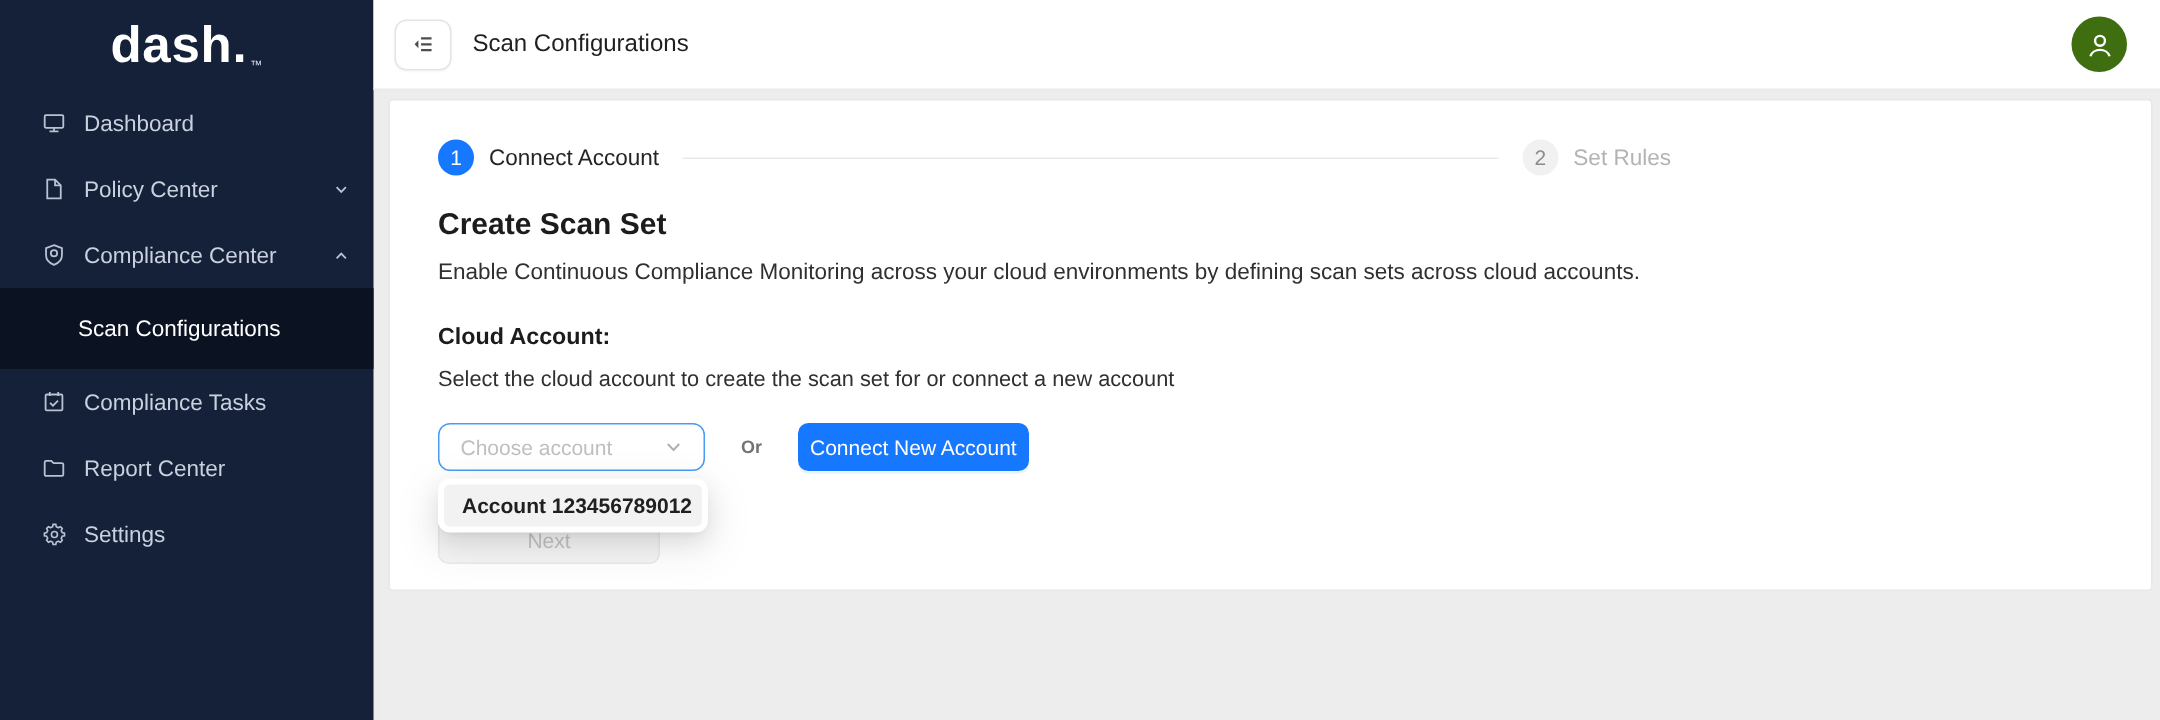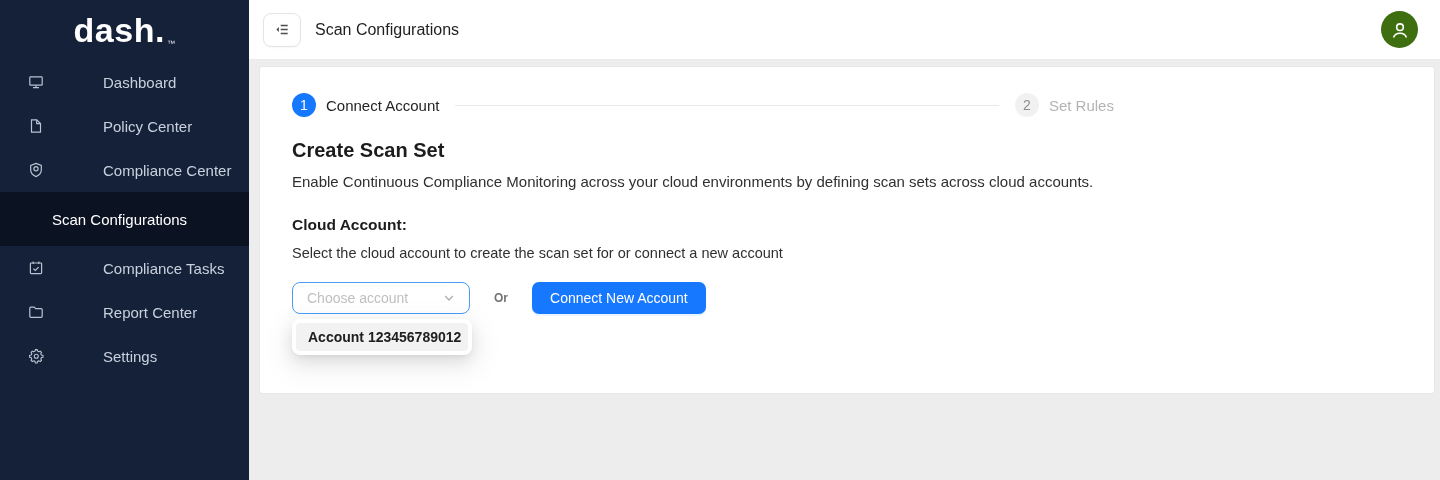--- a/index.html
+++ b/index.html
@@ -18,21 +18,21 @@
     display:flex;flex-direction:column;
   }
   .logo{
     height:60px;display:flex;align-items:center;justify-content:center;
     color:#ffffff;font-size:34px;font-weight:700;letter-spacing:.5px;
   }
   .logo .tm{font-size:8px;font-weight:400;align-self:flex-end;margin:0 0 12px 2px;color:#dfe5ee;}
   .nav{display:flex;flex-direction:column;}
   .nav-item{
     height:44px;display:flex;align-items:center;padding:0 16px 0 28px;
-    font-size:15px;cursor:pointer;white-space:nowrap;gap:47px;
+    font-size:15px;cursor:pointer;white-space:nowrap;
   }
   .nav-item .nav-icon{width:16px;height:16px;margin-right:12px;display:inline-flex;color:#b9c2d2;}
   .nav-item .nav-icon svg{width:16px;height:16px;}
   .nav-item .spacer{flex:1;}
   .nav-item .chev{width:11px;height:11px;color:#b9c2d2;display:inline-flex;}
   .submenu{background:#0b1222;padding:5px 0;}
   .submenu .nav-item{padding-left:52px;height:44px;color:#c4cddc;}
   .submenu .nav-item.selected{color:#ffffff;}
 
   
@@ -100,21 +100,21 @@
     background:#fff;border-radius:8px;padding:4px;
     box-shadow:0 6px 16px rgba(0,0,0,.10),0 3px 6px -4px rgba(0,0,0,.12),0 9px 28px 8px rgba(0,0,0,.05);
     font-weight:bold;
   }
   .dd-option{
     background:#f2f2f2;border-radius:4px;padding:6px 12px;font-size:14px;color:#202020;cursor:pointer;
     white-space:nowrap;
   }
   .or{font-size:12px;font-weight:700;color:#737373;margin:0 24px;}
   .btn-primary{
-    height:32px;padding:0 18px;background:#1677ff;color:#fff;border:none;border-radius:7px;
+    height:32px;padding:0 8px;background:#1677ff;color:#fff;border:none;border-radius:7px;
     font-size:14px;cursor:pointer;box-shadow:0 2px 0 rgba(5,125,255,.08);
     font-family:"Liberation Sans", sans-serif;
   }
 
   
   .footer-row{display:flex;justify-content:space-between;margin-top:30px;}
   .btn-back{
     width:150px;height:32px;background:#fff;border:1px solid #d9d9d9;border-radius:7px;
     font-size:14px;color:#333;cursor:pointer;font-family:"Liberation Sans", sans-serif;
   }
@@ -272,20 +272,21 @@
             </div>
             <div class="dropdown">
               <div class="dd-option">Account 123456789012</div>
             </div>
           </div>
           <span class="or">Or</span>
           <button class="btn-primary">Connect New Account</button>
         </div>
 
         <div class="footer-row">
+          <button class="btn-next" disabled="">Next</button>
         </div>
 
       </div>
     </section>
   </div>
 
   <div class="edge-strip"></div>
 
 </div>
 

